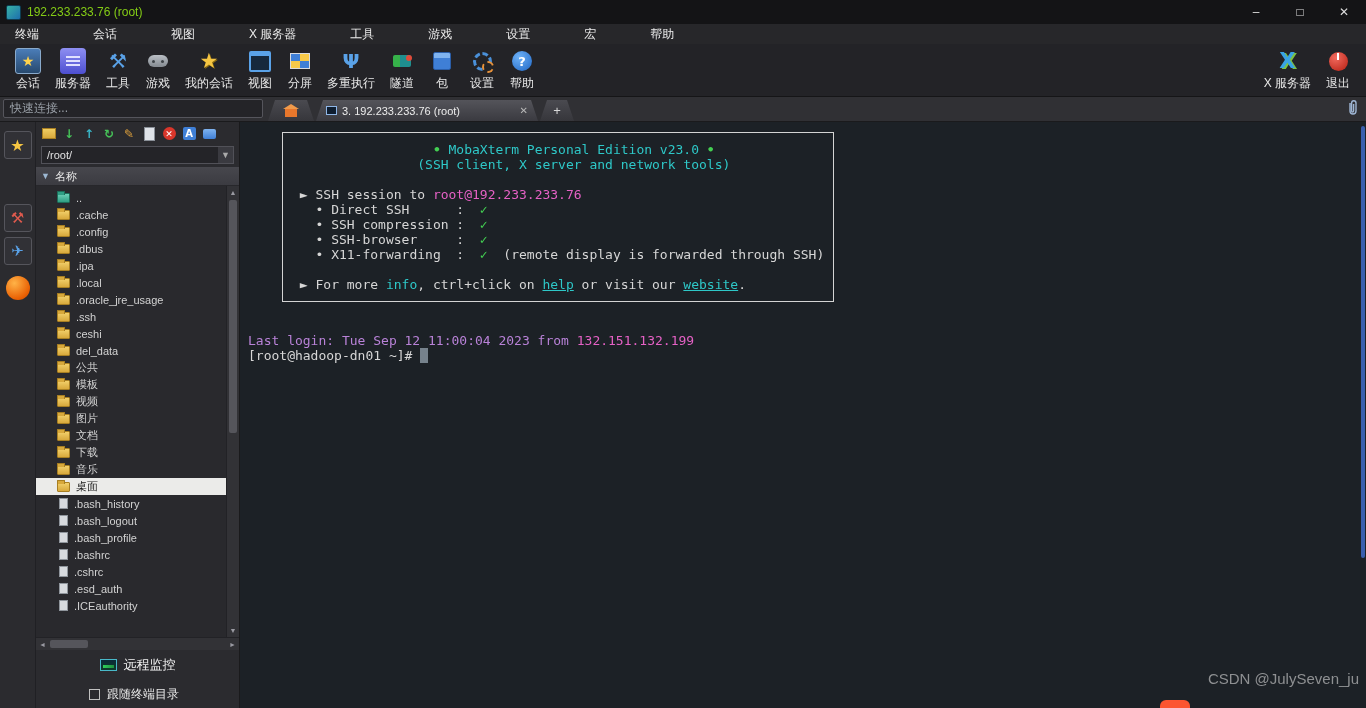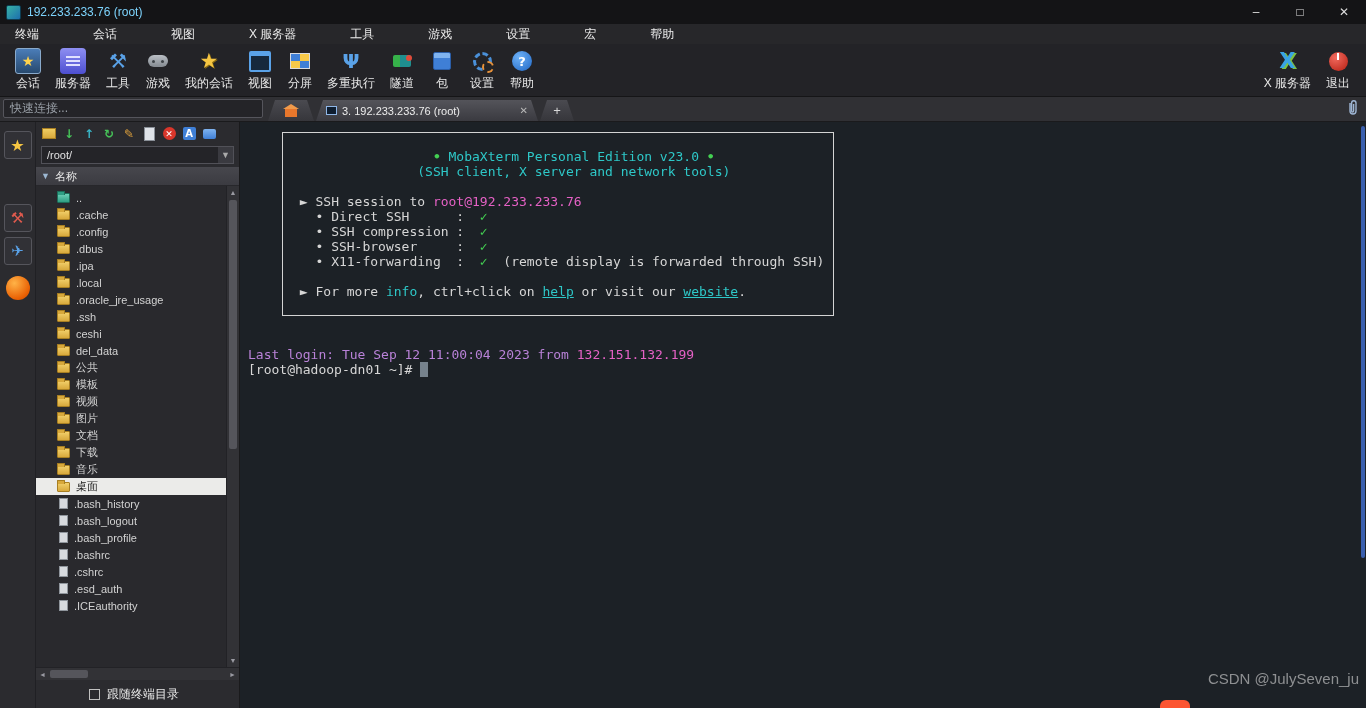--- a/index.html
+++ b/index.html
@@ -3,21 +3,21 @@
 <meta charset="utf-8">
 <style>
   * { margin:0; padding:0; box-sizing:border-box; }
   html,body { width:1366px; height:708px; overflow:hidden; background:#000; }
   body { font-family:"Liberation Sans","DejaVu Sans",sans-serif; }
   .window { width:1366px; height:708px; display:flex; flex-direction:column; background:#1c2126; overflow:hidden; }
 
   
   .titlebar { height:24px; background:#141416; display:flex; align-items:center; padding-left:6px; gap:6px; flex:none; }
   .app-ic { width:15px; height:15px; border-radius:2px; background:linear-gradient(135deg,#38b2a5,#1d6fae); border:1px solid #0e3d52; }
-  .wtitle { color:#7dd3fc; font-size:12px; }
+  .wtitle { color:#84cc16; font-size:12px; }
   .wcontrols { margin-left:auto; display:flex; height:100%; }
   .wc { width:44px; height:100%; display:flex; align-items:center; justify-content:center; color:#dedede; font-size:12px; }
 
   
   .menubar { height:20px; background:#27272a; display:flex; align-items:center; padding-left:6px; flex:none;gap:36px; }
   .menu-item { padding:0 9px; font-size:12px; color:#ececec; cursor:default; }
 
   
   .toolbar { height:53px; background:#232327; display:flex; align-items:flex-start; padding:3px 8px 0 8px; border-bottom:1px solid #151517; flex:none; }
   .tgroup { display:flex; }
@@ -112,21 +112,21 @@
   .htrack { flex:1; padding:2px 1px; height:100%; }
   .hthumb { width:38px; height:100%; background:#55555b; border-radius:2px; }
   .monitor { height:30px; display:flex; align-items:center; justify-content:center; gap:7px; color:#f0f0f0; font-size:13px; }
   .mon-ic { width:17px; height:12px; border:1px solid #49b8c8; background:linear-gradient(180deg,#0b2a38,#0e3a2a); position:relative; }
   .mon-ic::after { content:""; position:absolute; left:2px; right:2px; bottom:2px; height:3px; background:linear-gradient(90deg,#2ecf5a,#1f8f3f); }
   .follow { height:28px; display:flex; align-items:center; gap:7px; padding-left:53px; color:#e8e8e8; font-size:12px; }
   .cb { width:11px; height:11px; border:1px solid #c0c0c0; background:#2b2b2f; flex:none; }
 
   
   .terminal { flex:1; background:#1c2126; position:relative; font-family:"DejaVu Sans Mono","DejaVu Sans",monospace; font-size:13px; line-height:15px; color:#d6d6d6; padding:10px 0 0 8px; overflow:hidden; }
-  .banner { display:inline-block; border:1px solid #d4d4d4; padding:16px 9px; margin-left:34px; }
+  .banner { display:inline-block; border:1px solid #d4d4d4; padding:9px 9px; margin-left:34px; }
   .tline { white-space:pre; height:15px; }
   .tbody { margin-top:31px; }
   .c-fg { color:#d6d6d6; }
   .c-cyan { color:#2ec8c8; }
   .c-cyanu { color:#2ec8c8; text-decoration:underline; }
   .c-green { color:#43cf52; font-weight:bold; }
   .c-magenta { color:#e561c5; }
   .c-violet { color:#b982d8; }
   .c-cursor { background:#76828c; color:#76828c; }
   .term-scroll { position:absolute; top:4px; right:1px; width:4px; height:432px; background:#3a5fae; border-radius:2px; }
@@ -389,20 +389,24 @@
           <div class="varrow">▼</div>
         </div>
       </div>
       <div class="hscroll">
         <div class="harrow">◄</div>
         <div class="htrack">
             <div class="hthumb"></div>
           </div>
         <div class="harrow">►</div>
       </div>
+      <div class="monitor">
+        <span class="mon-ic"></span>
+        <span>远程监控</span>
+      </div>
       <div class="follow">
         <span class="cb"></span>
         <span>跟随终端目录</span>
       </div>
     </div>
 
     <div class="terminal">
       <div class="banner"><div class="tline"><span class="c-fg">                  </span><span class="c-green">•</span><span class="c-fg"> </span><span class="c-cyan">MobaXterm Personal Edition v23.0</span><span class="c-fg"> </span><span class="c-green">•</span></div><div class="tline"><span class="c-fg">                </span><span class="c-cyan">(SSH client, X server and network tools)</span></div><div class="tline"> </div><div class="tline"><span class="c-fg"> ► SSH session to </span><span class="c-magenta">root@192.233.233.76</span></div><div class="tline"><span class="c-fg">   • Direct SSH      :  </span><span class="c-green">✓</span></div><div class="tline"><span class="c-fg">   • SSH compression :  </span><span class="c-green">✓</span></div><div class="tline"><span class="c-fg">   • SSH-browser     :  </span><span class="c-green">✓</span></div><div class="tline"><span class="c-fg">   • X11-forwarding  :  </span><span class="c-green">✓</span><span class="c-fg">  (remote display is forwarded through SSH)</span></div><div class="tline"> </div><div class="tline"><span class="c-fg"> ► For more </span><span class="c-cyan">info</span><span class="c-fg">, ctrl+click on </span><span class="c-cyanu">help</span><span class="c-fg"> or visit our </span><span class="c-cyanu">website</span><span class="c-fg">.</span></div></div>
       <div class="tbody">
           <div class="tline"><span class="c-violet">Last login: Tue Sep 12 11:00:04 2023 from </span><span class="c-magenta">132.151.132.199</span></div>

